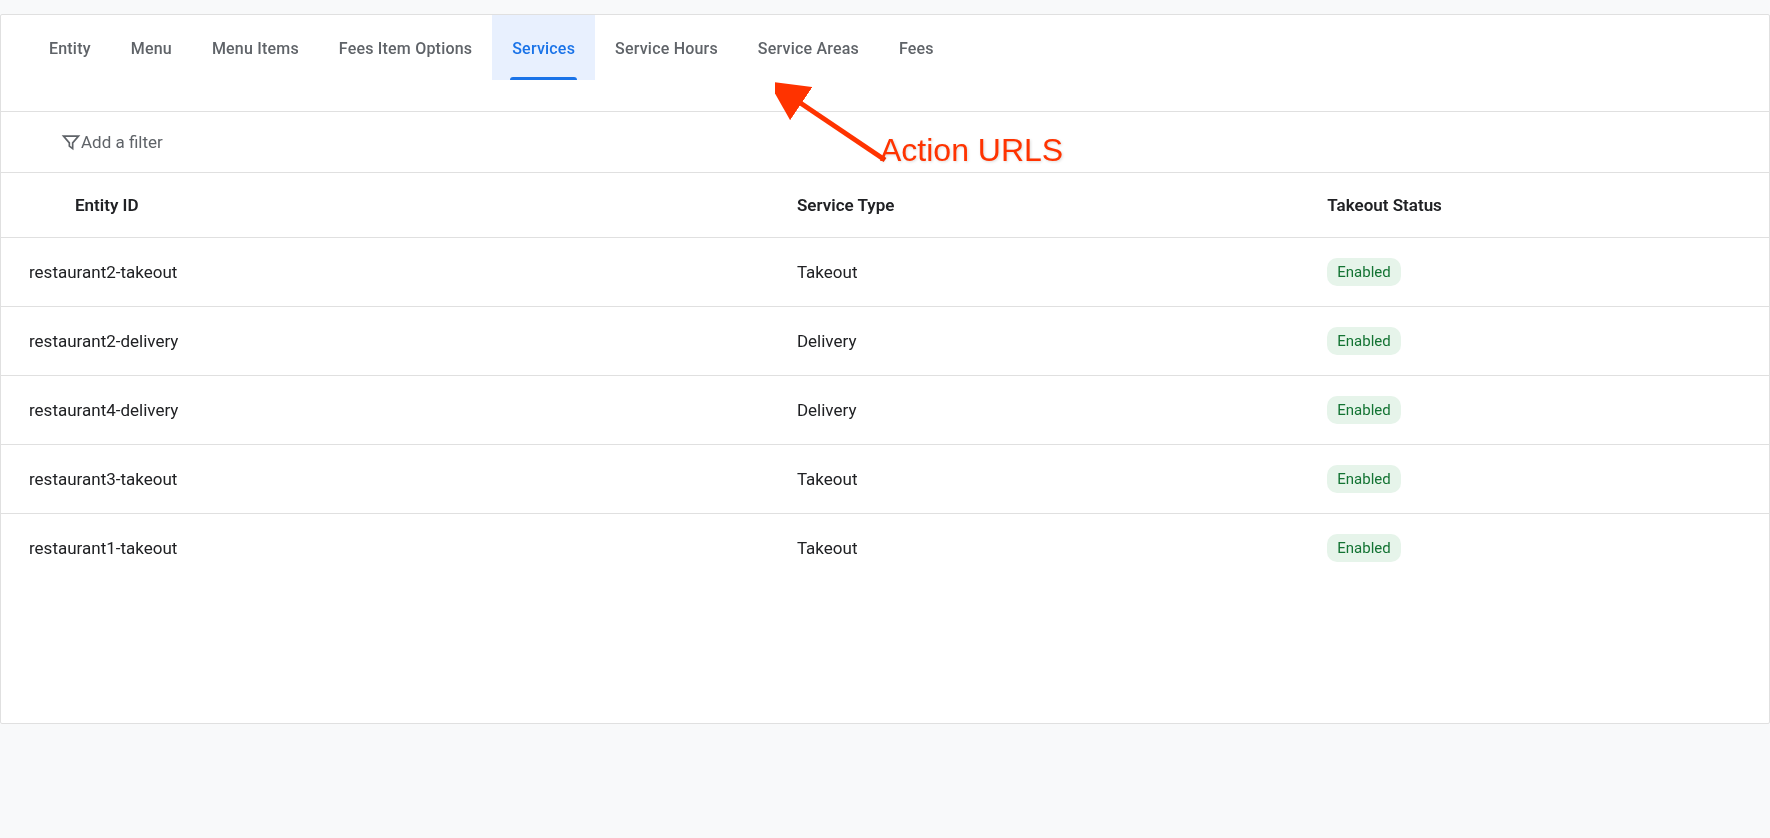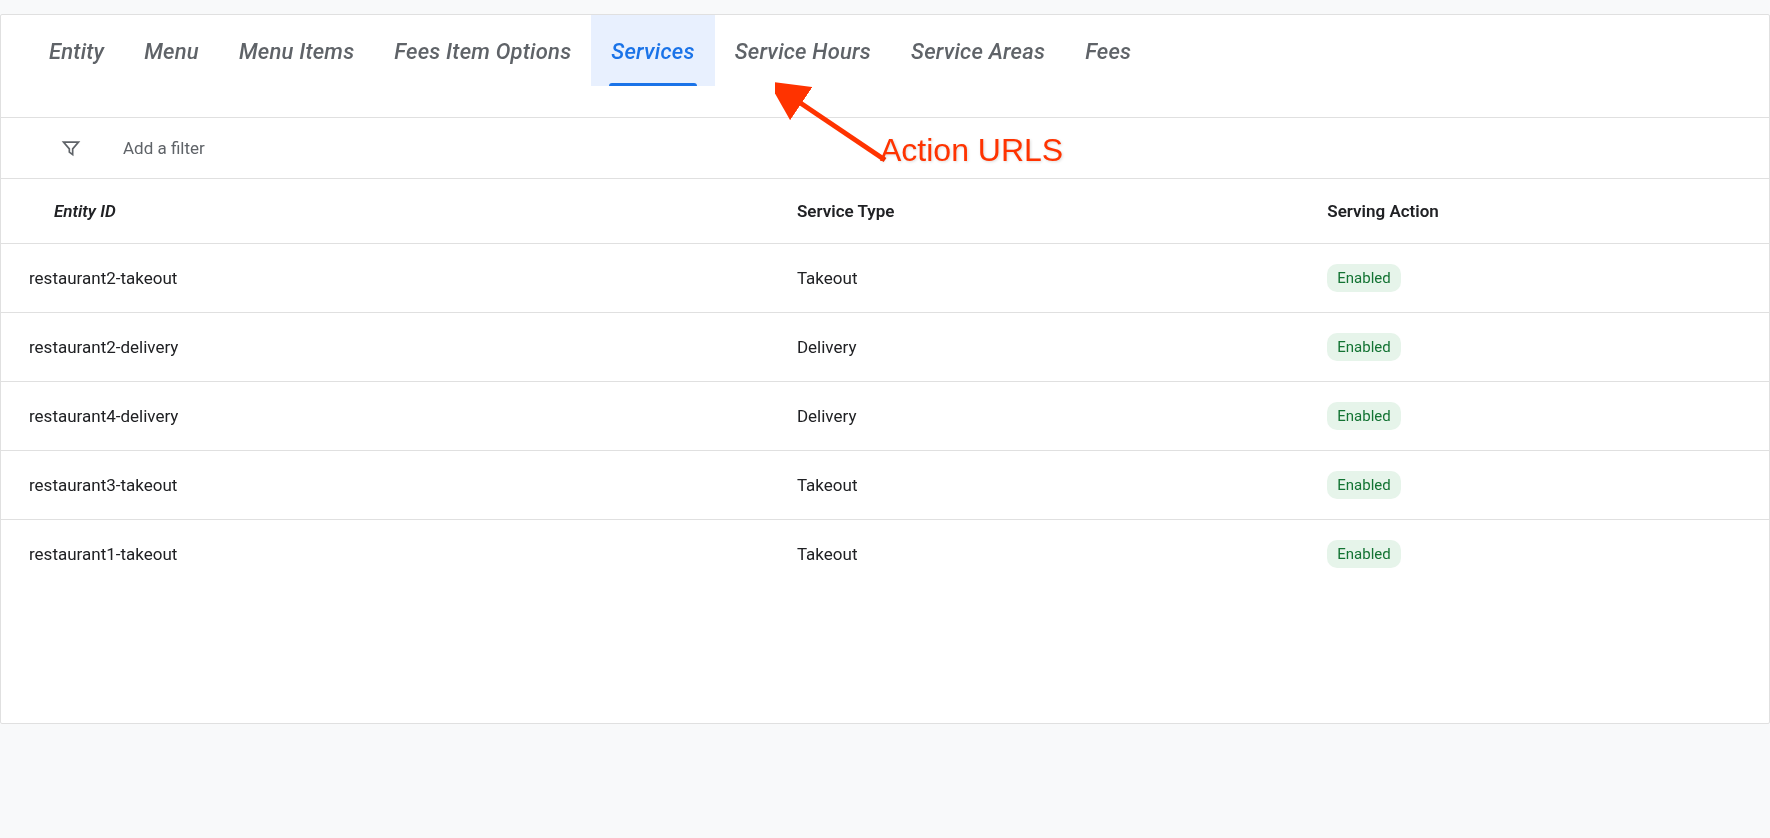--- a/index.html
+++ b/index.html
@@ -21,27 +21,26 @@
       border-radius: 2px;
       min-height: 710px;
     }
     .tabs {
       display: flex;
       padding: 0 28px;
       border-bottom: 1px solid transparent;
     }
     .tab {
       padding: 24px 20px 22px 20px;
-      font-size: 22px;
+      font-size: 16px;
       color: #5f6368;
       cursor: pointer;
       position: relative;
       font-weight: 500;
       letter-spacing: 0.2px;
-      font-style: italic;
     }
     .tab.active {
       color: #1a73e8;
       background: #e8f0fe;
       text-align: right;
     }
     .tab.active::after {
       content: '';
       position: absolute;
       bottom: 0;
@@ -52,21 +51,20 @@
       border-radius: 3px 3px 0 0;
     }
     .filter-bar {
       display: flex;
       align-items: center;
       padding: 20px 30px;
       border: 1px solid #e0e0e0;
       border-left: none;
       border-right: none;
       margin-top: 30px;
-      gap: 42px;
     }
     .filter-icon {
       width: 20px;
       height: 20px;
       margin-left: 30px;
     }
     .filter-text {
       font-size: 17px;
       color: #5f6368;
     }
@@ -76,22 +74,21 @@
     }
     .data-table th {
       text-align: left;
       padding: 22px 18px;
       font-size: 17px;
       font-weight: 600;
       color: #202124;
       border-bottom: 1px solid #e0e0e0;
     }
     .data-table th:first-child {
-      padding-left: 53px;
-      font-style: italic;
+      padding-left: 74px;
     }
     .data-table td {
       padding: 20px 18px;
       font-size: 17px;
       color: #202124;
       border-bottom: 1px solid #e0e0e0;
     }
     .data-table td:first-child {
       padding-left: 28px;
     }
@@ -151,21 +148,21 @@
       </svg>
     </span>
     <span class="filter-text">Add a filter</span>
   </div>
 
   <table class="data-table">
     <thead>
       <tr>
         <th class="col-entity">Entity ID</th>
         <th class="col-type">Service Type</th>
-        <th class="col-status">Serving Action</th>
+        <th class="col-status">Takeout Status</th>
       </tr>
     </thead>
     <tbody id="table-body">
         <tr>
           <td>restaurant2-takeout</td>
           <td>Takeout</td>
           <td><span class="status-badge">Enabled</span></td>
         </tr>
         <tr>
           <td>restaurant2-delivery</td>

